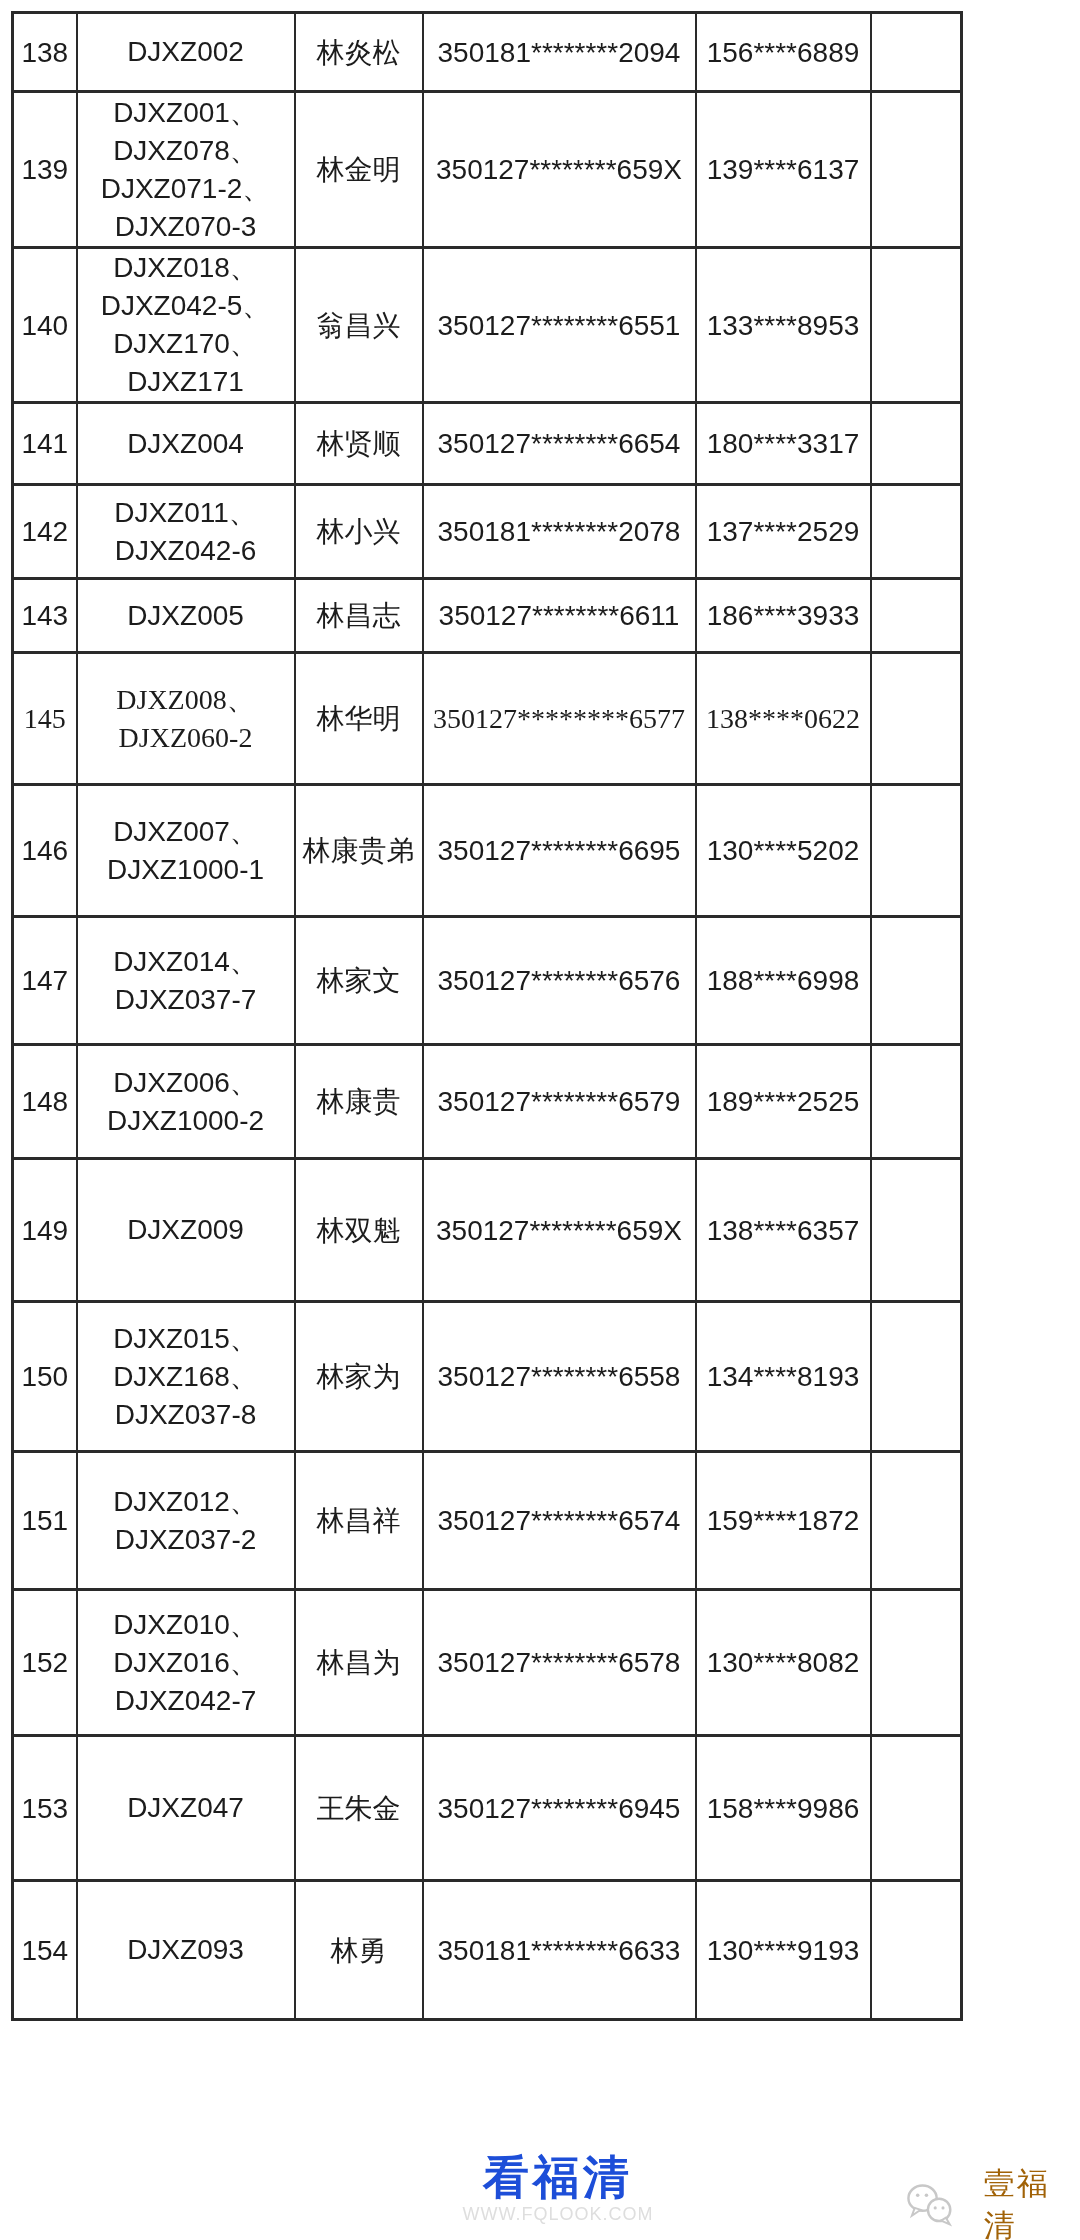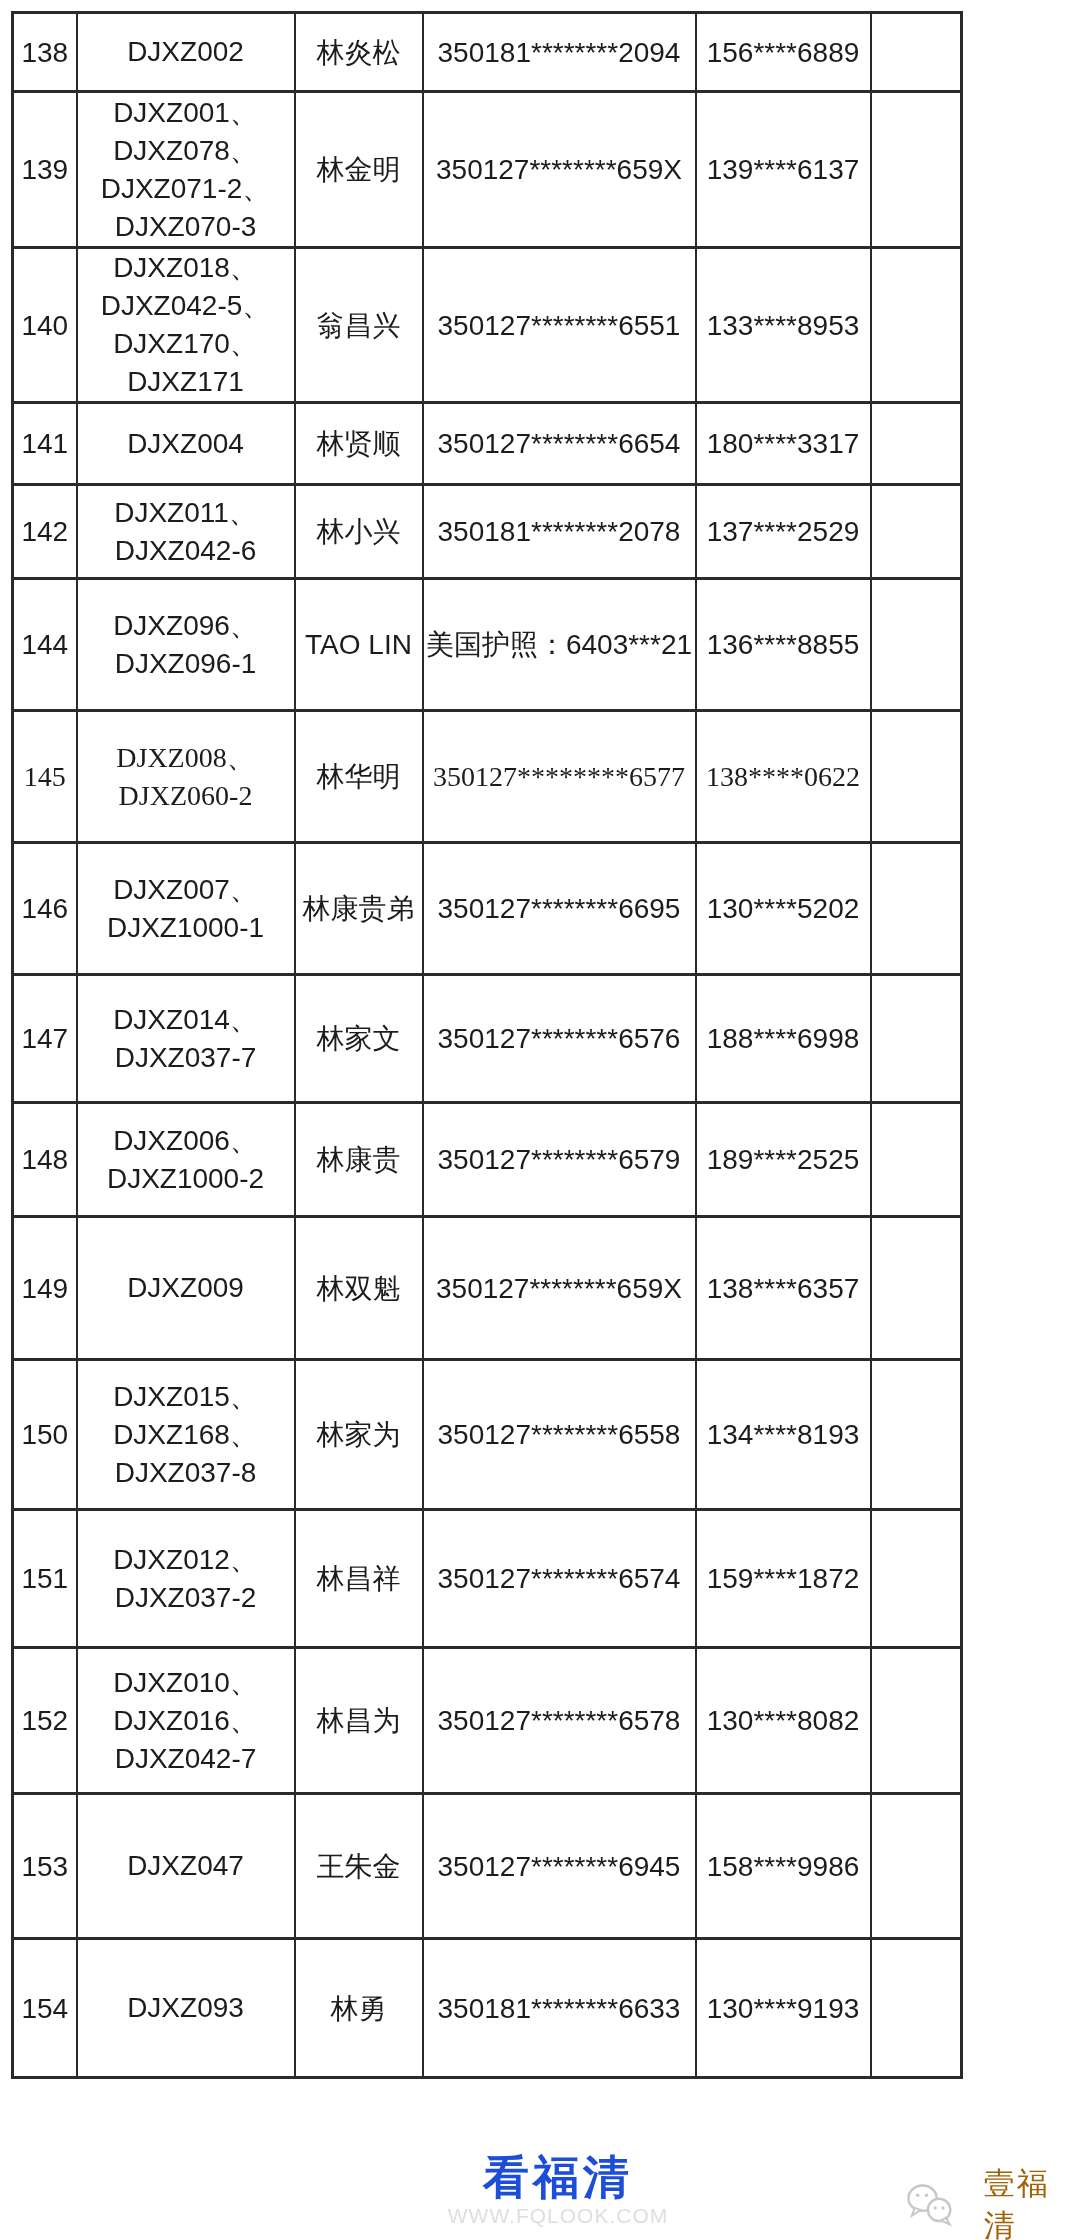--- a/index.html
+++ b/index.html
@@ -44,21 +44,21 @@
     pointer-events: none;
   }
   .wm-title {
     font-size: 46px;
     font-weight: bold;
     color: #1d4ed8;
     letter-spacing: 4px;
     line-height: 50px;
   }
   .wm-url {
-    font-size: 21px;
+    font-size: 18px;
     color: #dedede;
     letter-spacing: 1px;
     margin-top: 2px;
   }
 
   
   .wm-logo {
     position: absolute;
     left: 906px; top: 2163px;
     display: flex;
@@ -142,29 +142,28 @@
     <td>142</td>
     <td>
           <div class="code-line">DJXZ011、</div>
           <div class="code-line">DJXZ042-6</div>
         </td>
     <td>林小兴</td>
     <td>350181********2078</td>
     <td>137****2529</td>
     <td></td>
   </tr>
-      <tr style="height: 132px;">
-    <td>144</td>
-    <td>
-          <div class="code-line">DJXZ096、</div>
-          <div class="code-line">DJXZ096-1</div>
-        </td>
-    <td>TAO LIN</td>
-    <td>美国护照：6403***21</td>
-    <td>136****8855</td>
+      <tr style="height: 74px;">
+    <td>143</td>
+    <td>
+          <div class="code-line">DJXZ005</div>
+        </td>
+    <td>林昌志</td>
+    <td>350127********6611</td>
+    <td>186****3933</td>
     <td></td>
   </tr>
       <tr style="height: 132px; font-family: Liberation Serif, serif;">
     <td>145</td>
     <td>
           <div class="code-line">DJXZ008、</div>
           <div class="code-line">DJXZ060-2</div>
         </td>
     <td>林华明</td>
     <td>350127********6577</td>

